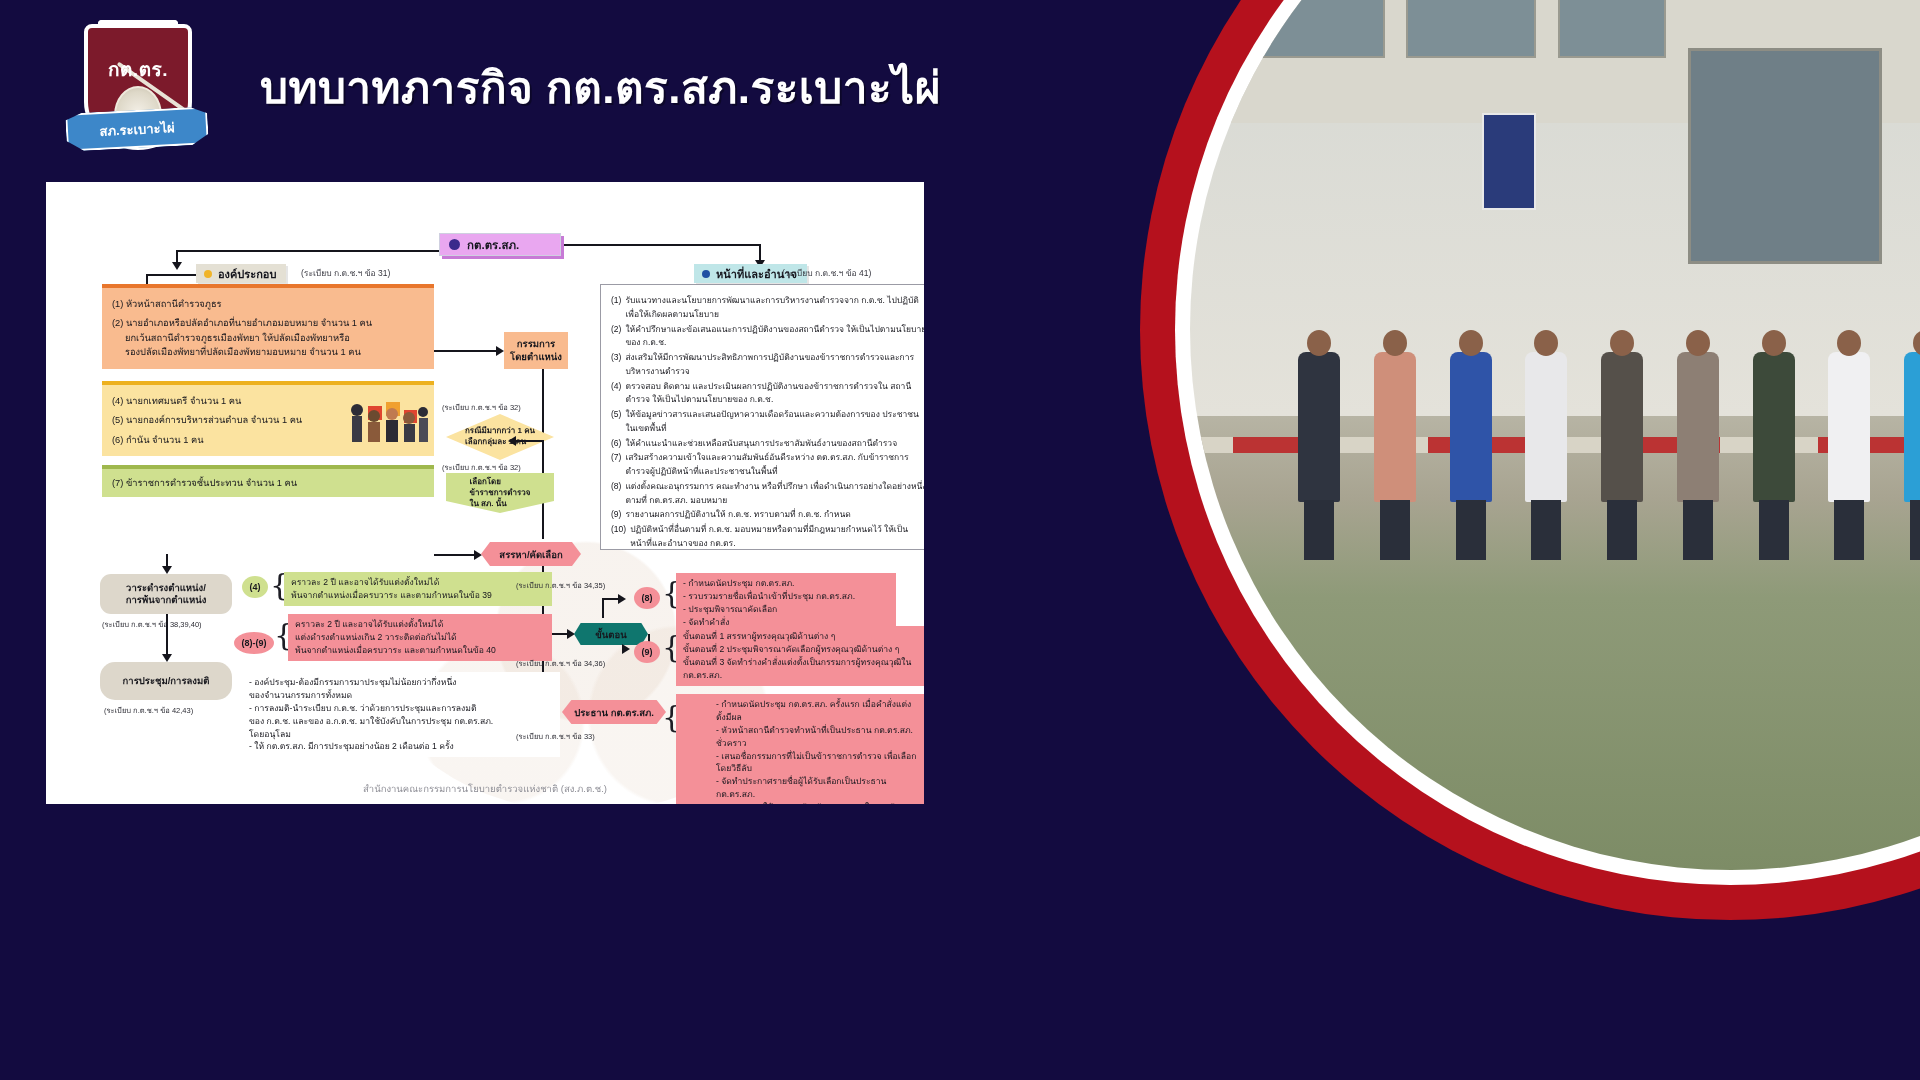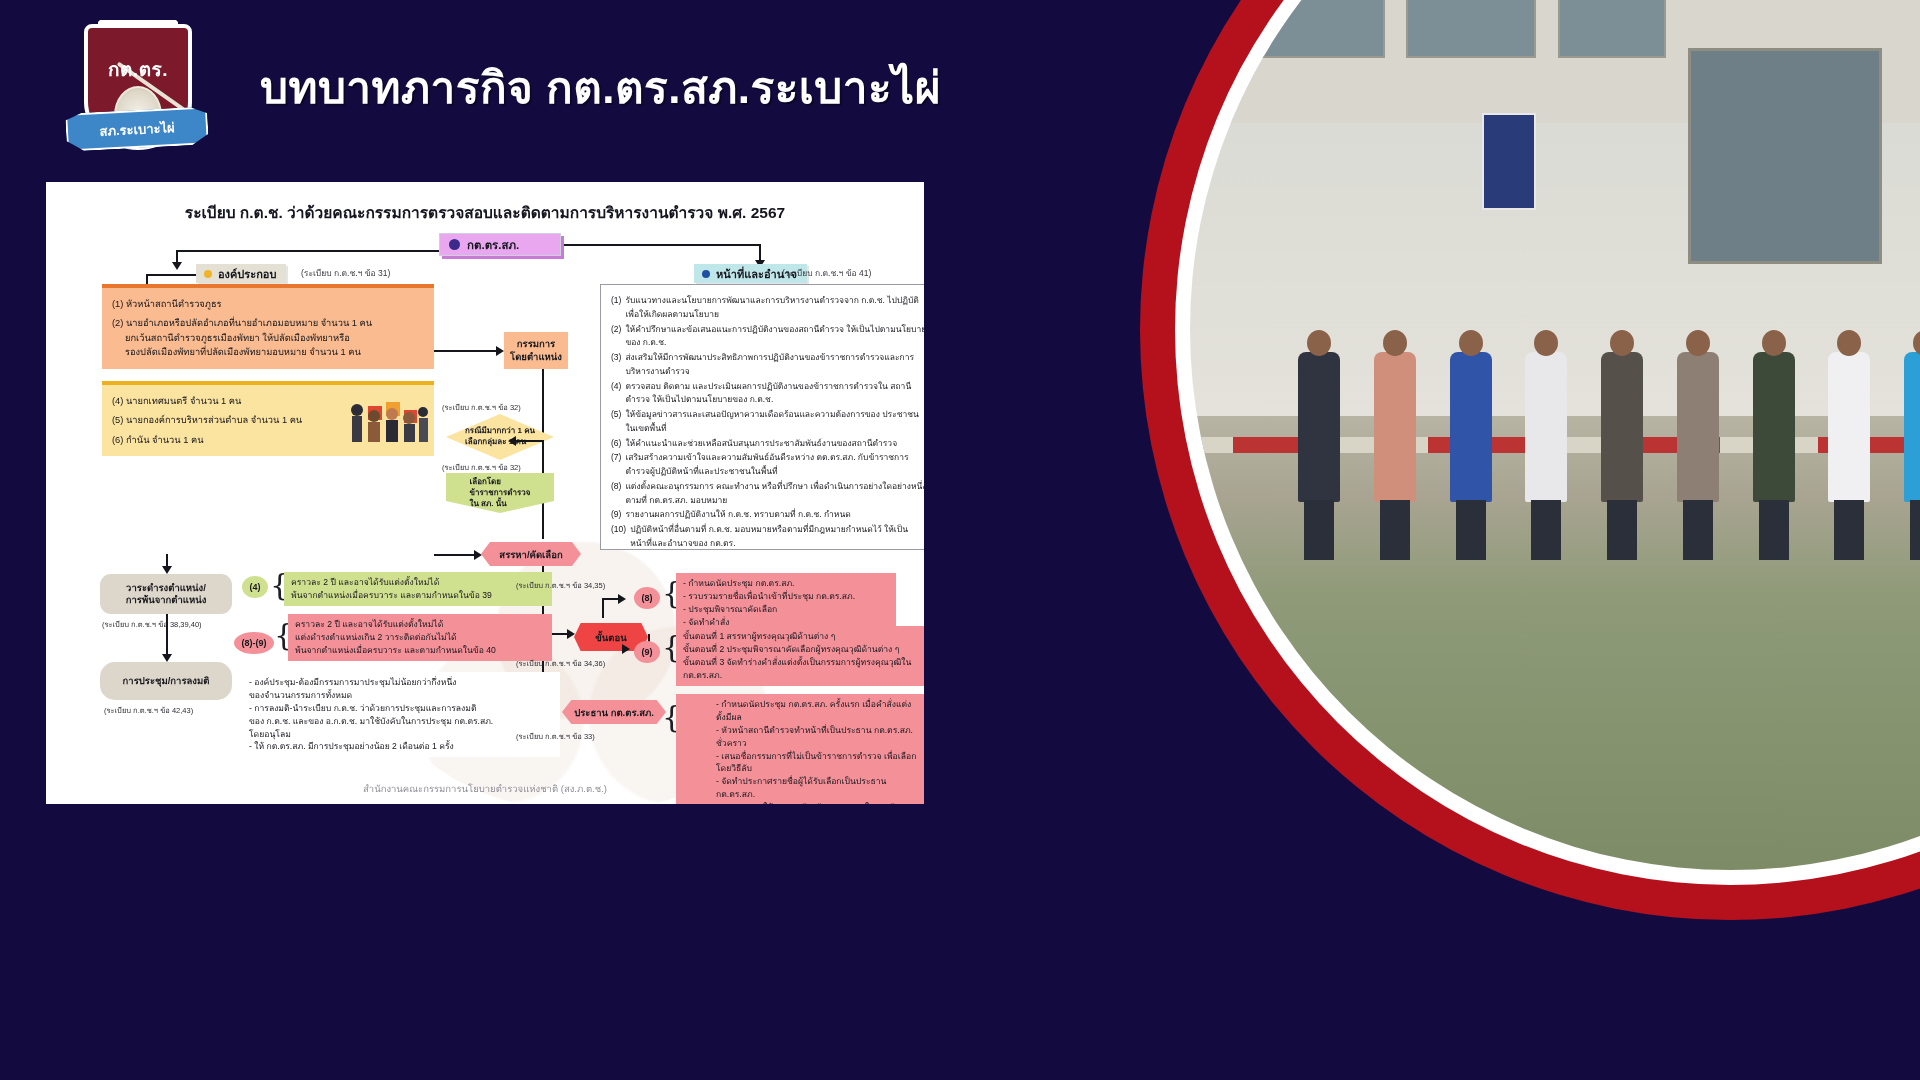--- a/index.html
+++ b/index.html
@@ -168,21 +168,21 @@
   .tag{ position:absolute; display:flex; align-items:center; justify-content:center;
      text-align:center; font-size:9.5px; font-weight:bold; color:#17171d; line-height:1.3;}
   .tag-krm{ left:458px; top:150px; width:64px; height:37px; background:#f9bb8f; }
   .tag-term{ left:54px; top:392px; width:132px; height:40px; background:#ddd7cb; border-radius:11px;}
   .tag-meet{ left:54px; top:480px; width:132px; height:38px; background:#ddd7cb; border-radius:15px;}
 
   .hex{ position:absolute; display:flex; align-items:center; justify-content:center;
     font-size:9.5px; font-weight:bold; color:#17171d;
     clip-path: polygon(9% 0, 91% 0, 100% 50%, 91% 100%, 9% 100%, 0 50%); }
   .hex-sel{ left:435px; top:360px; width:100px; height:24px; background:#f49098;}
-  .hex-step{ left:528px; top:441px; width:74px; height:28px; background:#ef4444;}
+  .hex-step{ left:528px; top:441px; width:74px; height:22px; background:#0f766e;}
   .hex-chair{ left:516px; top:518px; width:104px; height:24px; background:#f49098;}
 
   .dia{ position:absolute; width:108px; height:46px; background:#fbe3a0;
     clip-path: polygon(50% 0, 100% 50%, 50% 100%, 0 50%);
     display:flex; flex-direction:column; align-items:center; justify-content:center;
     font-size:8px; font-weight:bold; color:#17171d; line-height:1.35;}
   .dia-1{ left:400px; top:232px; }
   .gtag{ position:absolute; left:400px; top:291px; width:108px; height:40px; background:#cfe08f;
     clip-path: polygon(0 0, 100% 0, 100% 70%, 50% 100%, 0 70%);
     display:flex; flex-direction:column; align-items:center; justify-content:flex-start;
@@ -287,21 +287,20 @@
   <div class="ribbon">
     <span>สภ.ระเบาะไผ่</span>
   </div>
 </div>
 
 <div class="main-title">บทบาทภารกิจ กต.ตร.สภ.ระเบาะไผ่</div>
 
 <div class="card">
   <div class="card-watermark"></div>
 
-  <div class="card-title">ระเบียบ ก.ต.ช. ว่าด้วยคณะกรรมการตรวจสอบและติดตามการบริหารงานตำรวจ พ.ศ. 2567</div>
 
   <div class="line" style="left:130px; top:68px; width:270px; height:2px;"></div>
   <div class="line" style="left:130px; top:68px; width:2px; height:14px;"></div>
   <div class="arrow-d" style="left:126px; top:80px;"></div>
   <div class="line" style="left:515px; top:62px; width:200px; height:2px;"></div>
   <div class="line" style="left:713px; top:62px; width:2px; height:18px;"></div>
   <div class="arrow-d" style="left:709px; top:78px;"></div>
 
   <div class="node-center">
     <span class="dot"></span>
@@ -346,20 +345,23 @@
     <rect x="40" y="14" width="14" height="14" fill="#f0a030"></rect>
     <rect x="40" y="32" width="12" height="22" fill="#2a2a34"></rect>
     <circle cx="46" cy="26" r="6" fill="#c07a50"></circle>
     <rect x="58" y="22" width="13" height="13" fill="#e0452f"></rect>
     <rect x="58" y="36" width="11" height="18" fill="#3a3a44"></rect>
     <circle cx="63" cy="30" r="6" fill="#8a5a3a"></circle>
     <rect x="73" y="30" width="9" height="24" fill="#4a4a56"></rect>
     <circle cx="77" cy="24" r="5" fill="#2c2c36"></circle>
   </svg>
 
+  <div class="box bx-green">
+    <div class="li">(7) ข้าราชการตำรวจชั้นประทวน จำนวน 1 คน</div>
+  </div>
 
 
   <div class="box bx-duty">
     <div class="li">
         <span class="num">(1)</span>
         <span>รับแนวทางและนโยบายการพัฒนาและการบริหารงานตำรวจจาก ก.ต.ช. ไปปฏิบัติเพื่อให้เกิดผลตามนโยบาย</span>
       </div>
     <div class="li">
         <span class="num">(2)</span>
         <span>ให้คำปรึกษาและข้อเสนอแนะการปฏิบัติงานของสถานีตำรวจ ให้เป็นไปตามนโยบายของ ก.ต.ช.</span>

